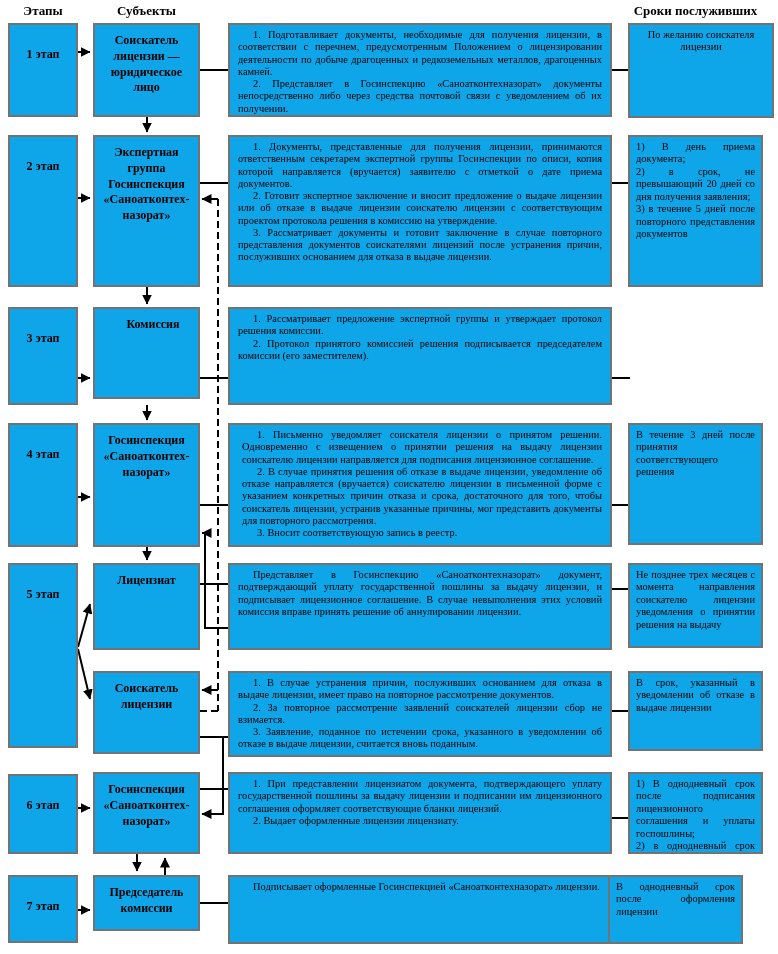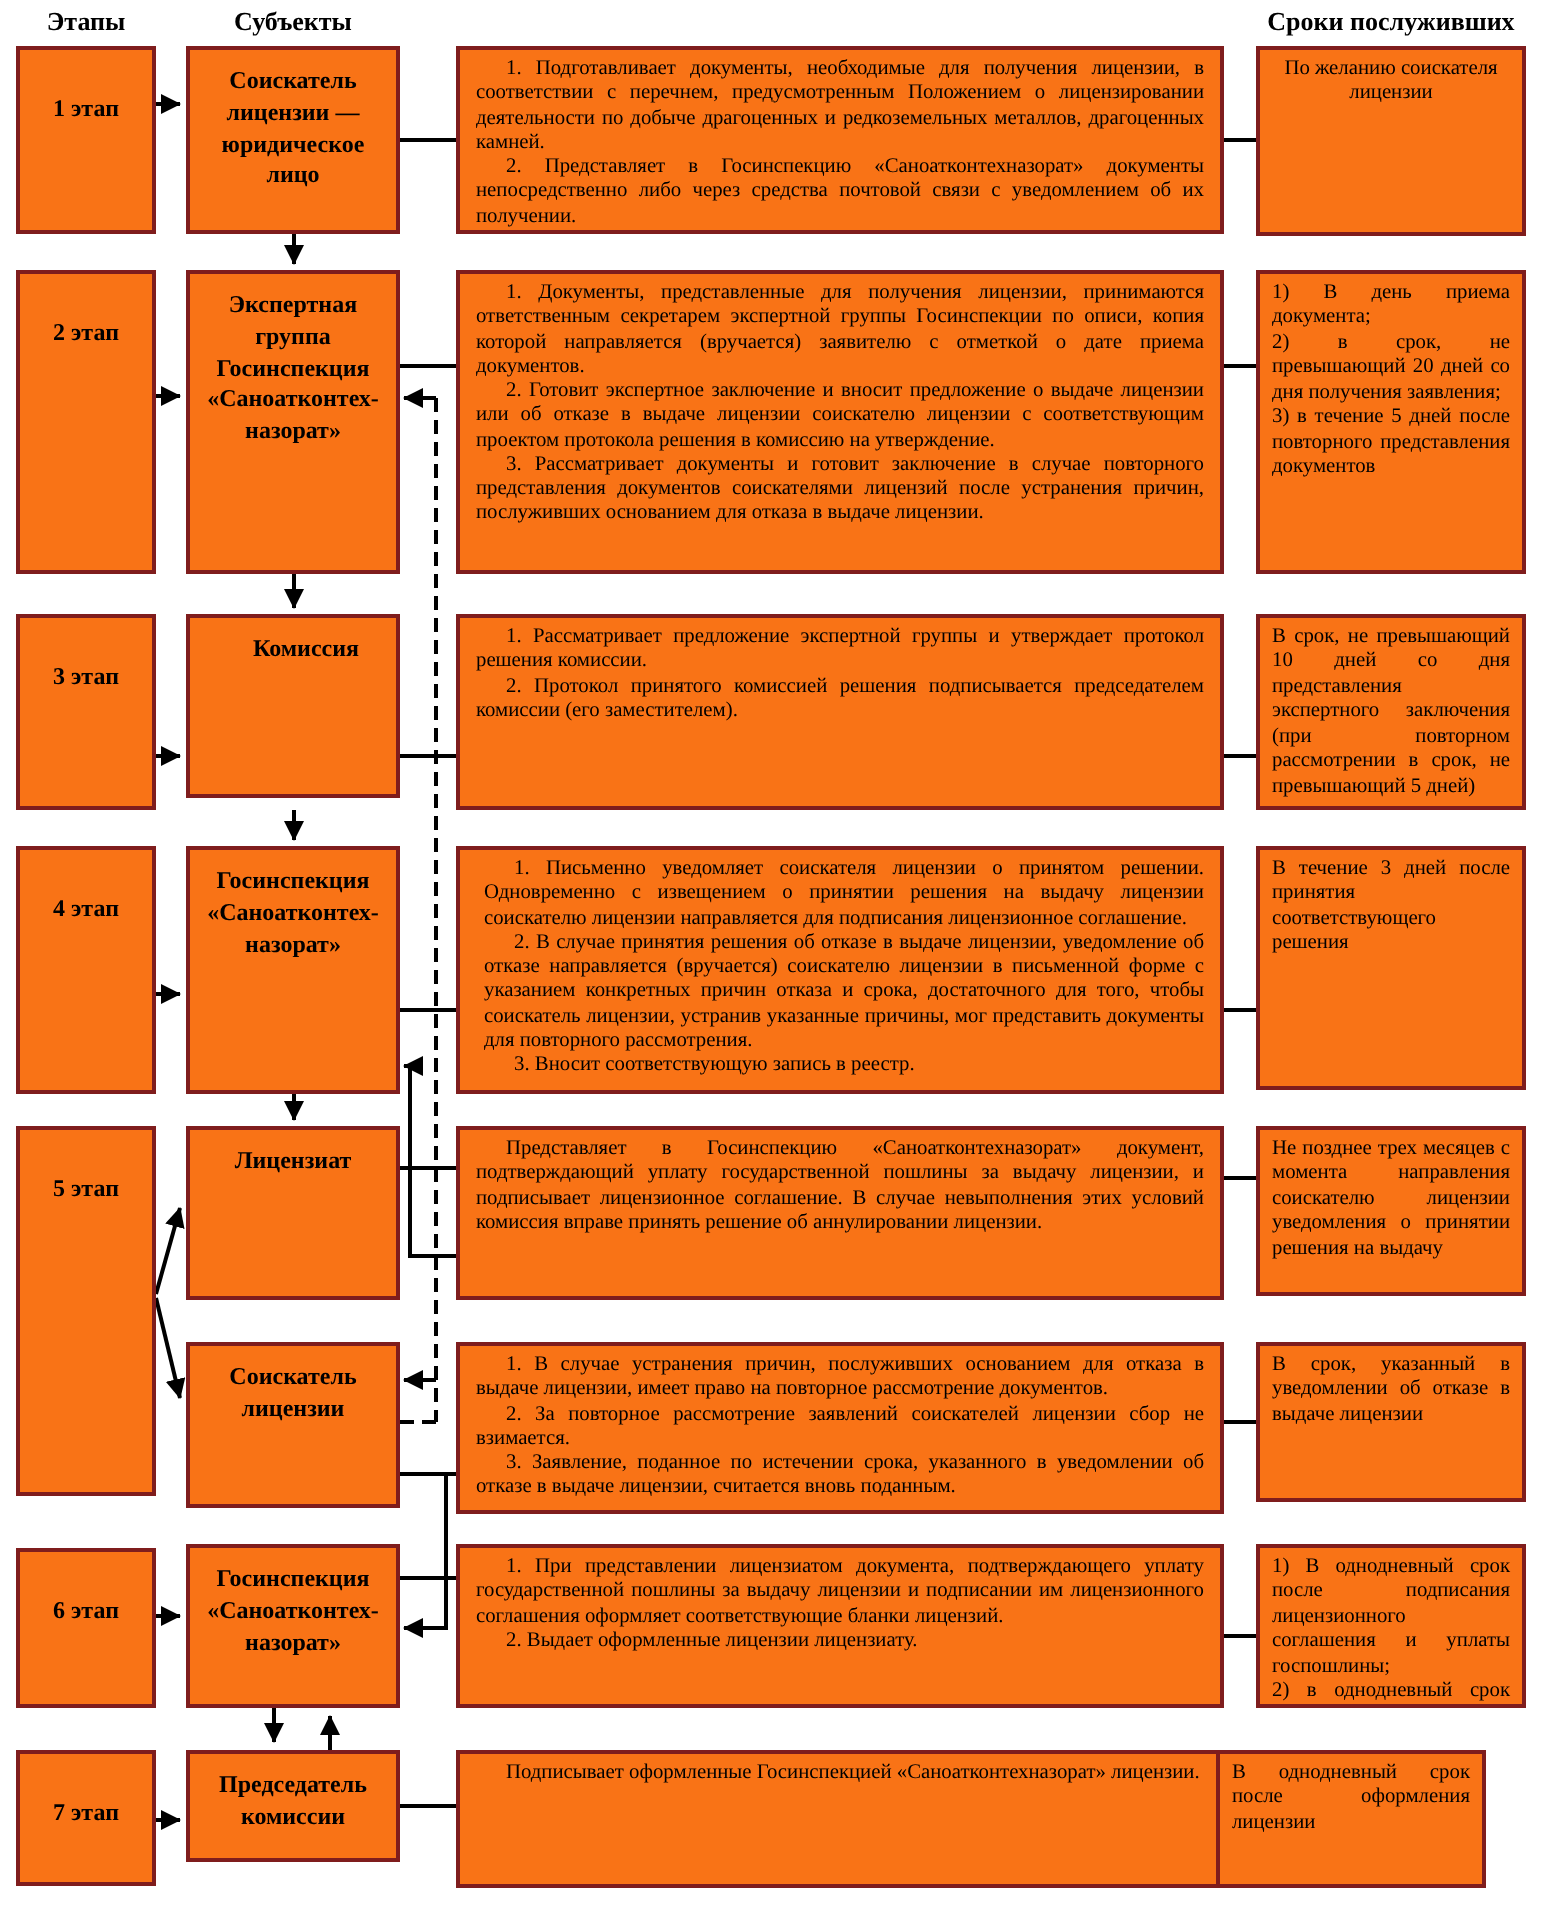--- a/index.html
+++ b/index.html
@@ -22,22 +22,22 @@
     top: 3px;
     font-weight: bold;
     font-size: 13px;
     text-align: center;
     z-index: 2;
     line-height: 16px;
   }
   .box {
     position: absolute;
     box-sizing: border-box;
-    border: 2px solid #7f1d1d;
-    background: #f97316;
+    border: 2px solid #737373;
+    background: #0ea5e9;
     overflow: hidden;
     z-index: 1;
   }
   .stage {
     font-weight: bold;
     font-size: 12px;
     text-align: center;
     padding-top: 22px;
   }
   .subject {
@@ -133,21 +133,21 @@
   <div class="colhead" style="left:8px;   width:70px;">Этапы</div>
   <div class="colhead" style="left:93px;  width:107px;">Субъекты</div>
   <div class="colhead" style="left:628px; width:135px;">Сроки послуживших</div>
 
   <div class="box stage" style="left:8px;top:23px;width:70px;height:94px;">1 этап</div>
   <div class="box subject" style="left:93px;top:23px;width:107px;height:94px;">Соискатель лицензии — юридическое лицо</div>
   <div class="box act" style="left:228px;top:23px;width:384px;height:94px;">
       <p>1. Подготавливает документы, необходимые для получения лицензии, в соответствии с перечнем, предусмотренным Положением о лицензировании деятельности по добыче драгоценных и редкоземельных металлов, драгоценных камней.</p>
       <p>2. Представляет в Госинспекцию «Саноатконтехназорат» документы непосредственно либо через средства почтовой связи с уведомлением об их получении.</p>
     </div>
-  <div class="box term center" style="left:628px;top:23px;width:135px;height:95px;">
+  <div class="box term center" style="left:628px;top:23px;width:146px;height:95px;">
       <p>По желанию соискателя лицензии</p>
     </div>
 
   <div class="box stage" style="left:8px;top:135px;width:70px;height:152px;">2 этап</div>
   <div class="box subject" style="left:93px;top:135px;width:107px;height:152px;">Экспертная группа Госинспекция «Саноатконтех-назорат»</div>
   <div class="box act" style="left:228px;top:135px;width:384px;height:152px;">
       <p>1. Документы, представленные для получения лицензии, принимаются ответственным секретарем экспертной группы Госинспекции по описи, копия которой направляется (вручается) заявителю с отметкой о дате приема документов.</p>
       <p>2. Готовит экспертное заключение и вносит предложение о выдаче лицензии или об отказе в выдаче лицензии соискателю лицензии с соответствующим проектом протокола решения в комиссию на утверждение.</p>
       <p>3. Рассматривает документы и готовит заключение в случае повторного представления документов соискателями лицензий после устранения причин, послуживших основанием для отказа в выдаче лицензии.</p>
     </div>
@@ -156,23 +156,20 @@
       <p>2) в срок, не превышающий 20 дней со дня получения заявления;</p>
       <p>3) в течение 5 дней после повторного представления документов</p>
     </div>
 
   <div class="box stage" style="left:8px;top:307px;width:70px;height:98px;">3 этап</div>
   <div class="box subject" style="left:93px;top:307px;width:107px;height:92px;padding-left:17px;">Комиссия</div>
   <div class="box act" style="left:228px;top:307px;width:384px;height:98px;">
       <p>1. Рассматривает предложение экспертной группы и утверждает протокол решения комиссии.</p>
       <p>2. Протокол принятого комиссией решения подписывается председателем комиссии (его заместителем).</p>
     </div>
-  <div class="box term" style="left:628px;top:307px;width:135px;height:98px;">
-      <p>В срок, не превышающий 10 дней со дня представления экспертного заключения (при повторном рассмотрении в срок, не превышающий 5 дней)</p>
-    </div>
 
   <div class="box stage" style="left:8px;top:423px;width:70px;height:124px;">4 этап</div>
   <div class="box subject" style="left:93px;top:423px;width:107px;height:124px;">Госинспекция «Саноатконтех-назорат»</div>
   <div class="box act" style="left:228px;top:423px;width:384px;height:124px;padding-left:12px;">
       <p>1. Письменно уведомляет соискателя лицензии о принятом решении. Одновременно с извещением о принятии решения на выдачу лицензии соискателю лицензии направляется для подписания лицензионное соглашение.</p>
       <p>2. В случае принятия решения об отказе в выдаче лицензии, уведомление об отказе направляется (вручается) соискателю лицензии в письменной форме с указанием конкретных причин отказа и срока, достаточного для того, чтобы соискатель лицензии, устранив указанные причины, мог представить документы для повторного рассмотрения.</p>
       <p>3. Вносит соответствующую запись в реестр.</p>
     </div>
   <div class="box term" style="left:628px;top:423px;width:135px;height:122px;">
       <p>В течение 3 дней после принятия соответствующего решения</p>

